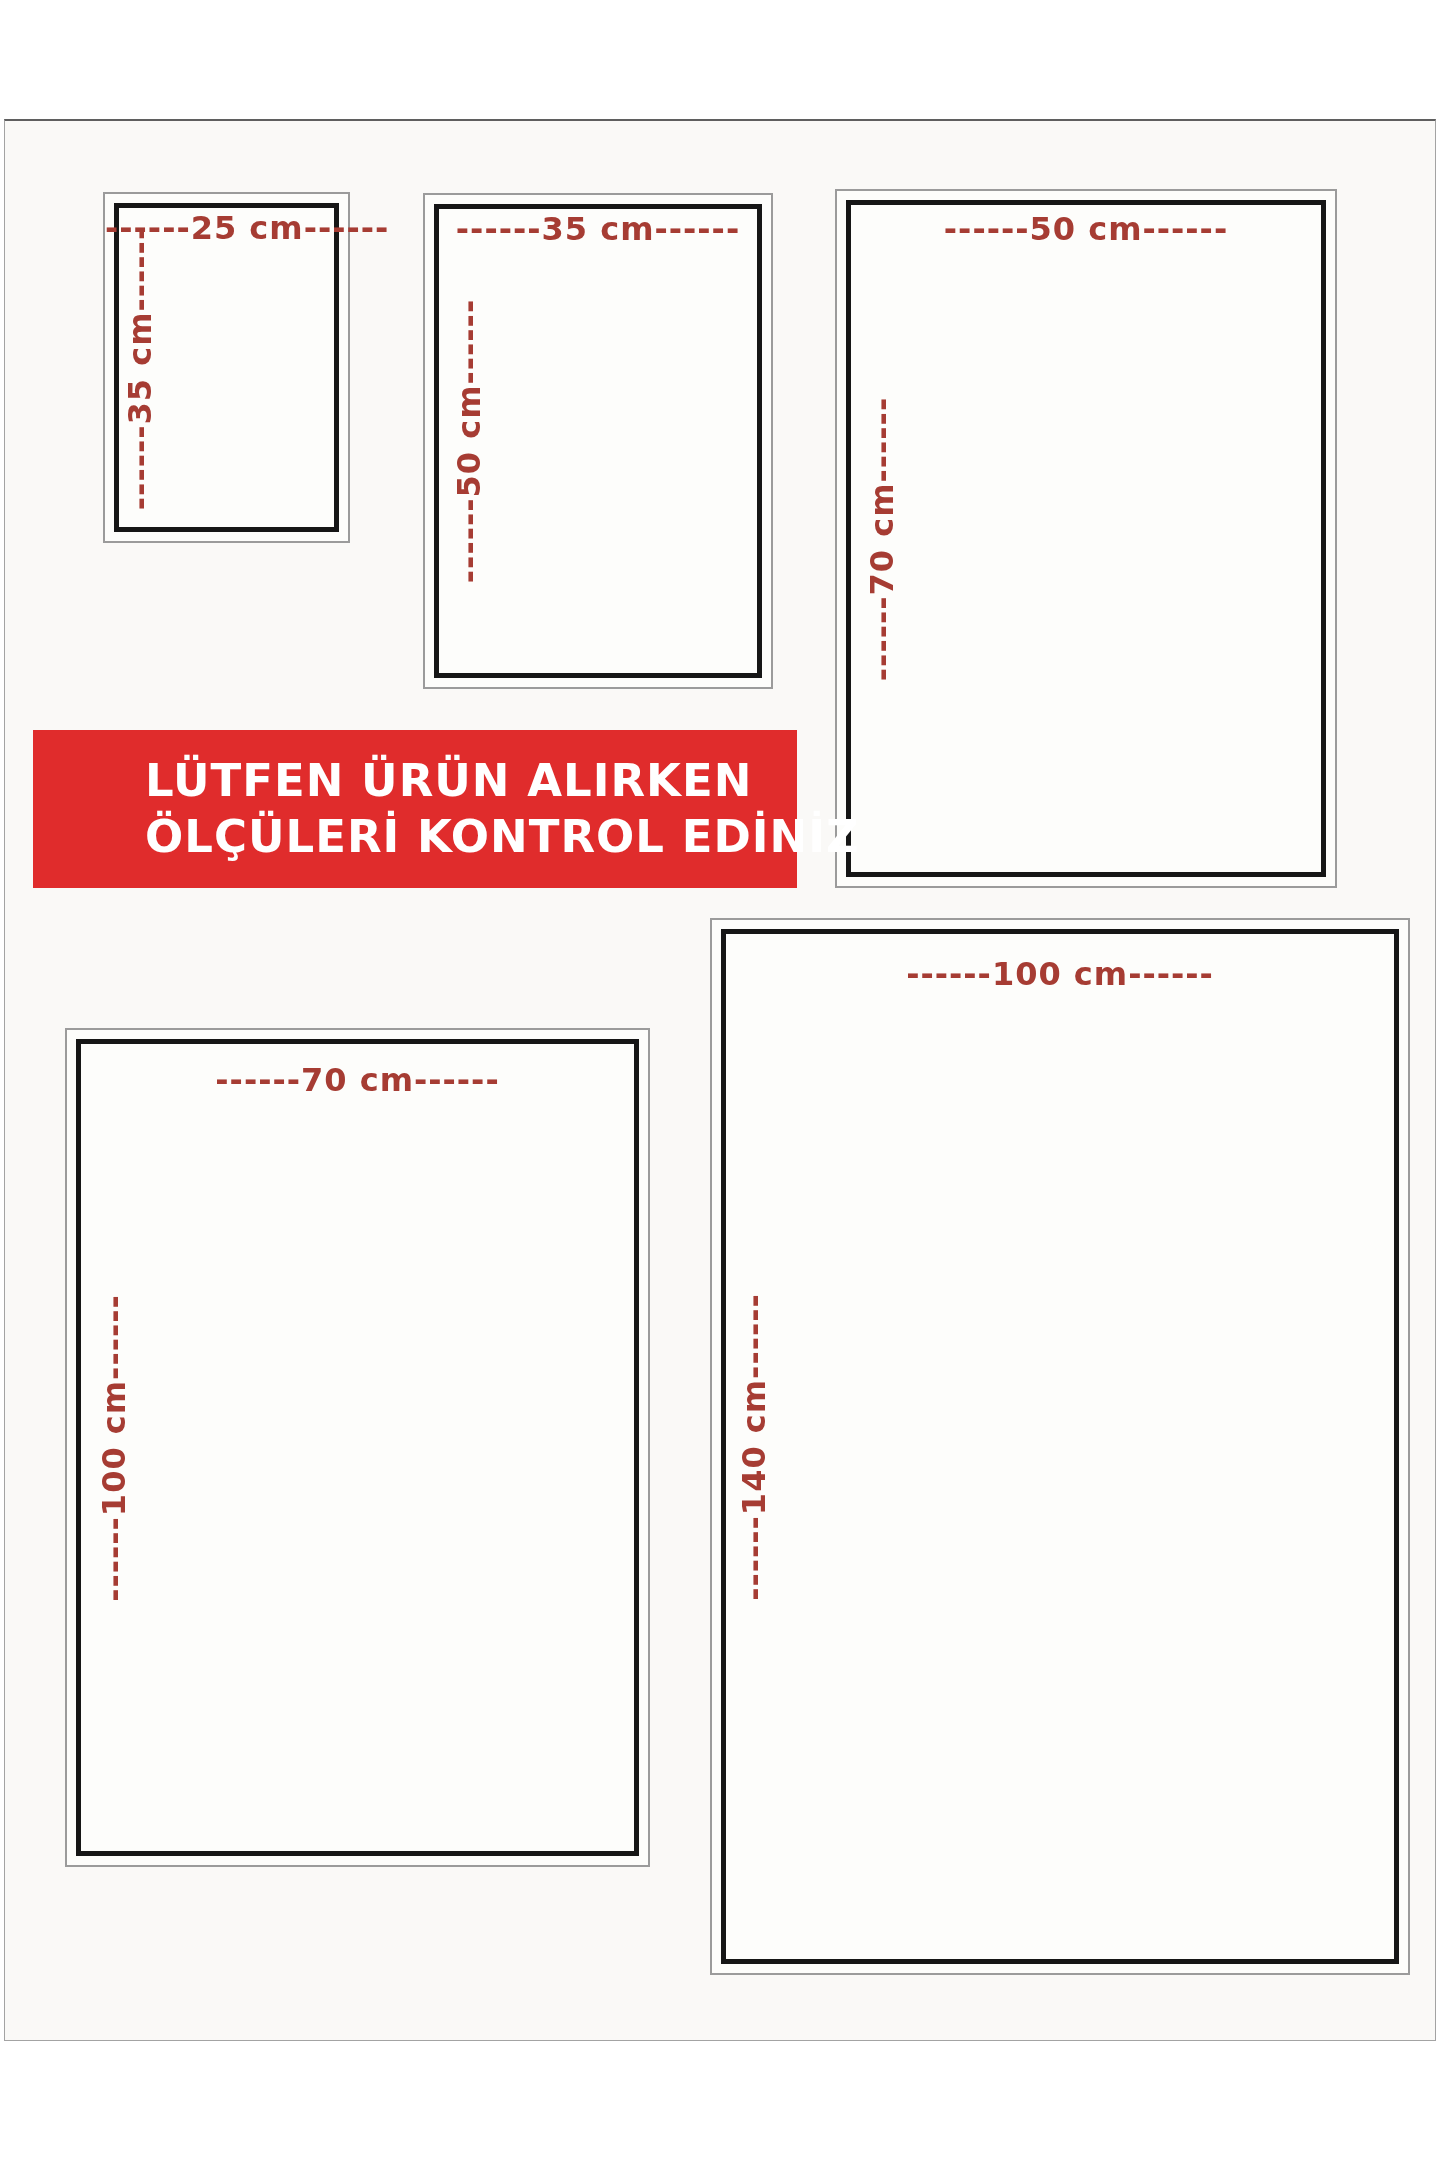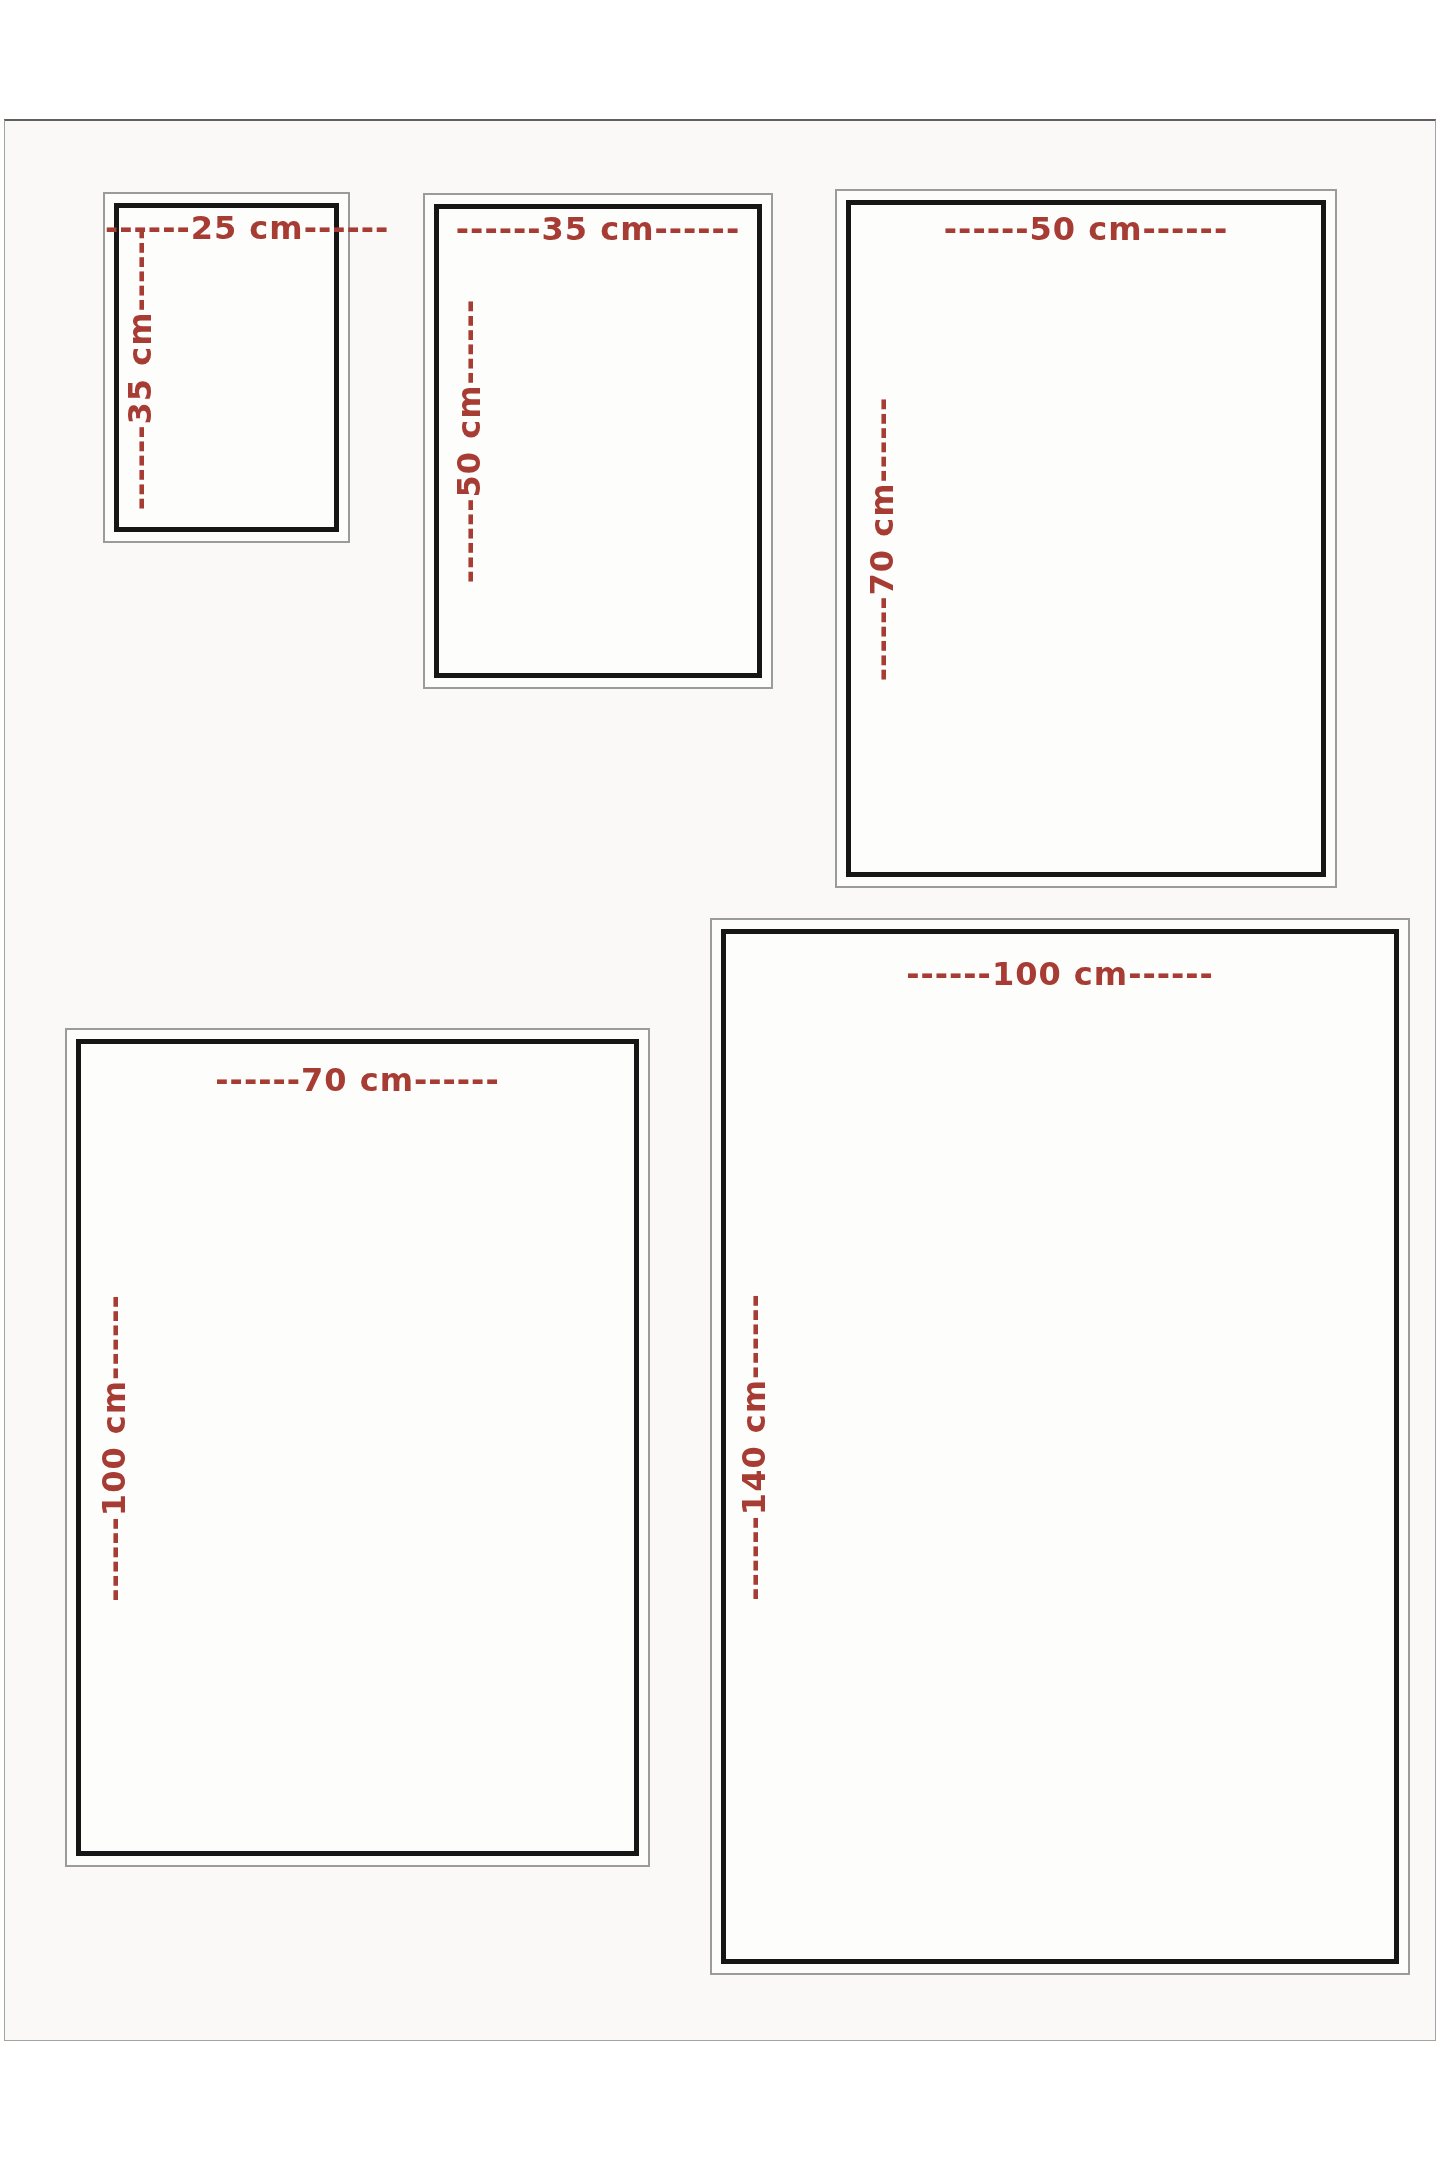--- a/index.html
+++ b/index.html
@@ -89,20 +89,24 @@
   </div>
 
   <div class="size-box box-50x70">
     <div class="inner-frame"></div>
     <div class="width-label">------50 cm------</div>
     <div class="height-label-wrap">
       <span class="height-label">------70 cm------</span>
     </div>
   </div>
 
+  <div class="notice-banner">
+    <div class="notice-line">LÜTFEN ÜRÜN ALIRKEN</div>
+    <div class="notice-line">ÖLÇÜLERİ KONTROL EDİNİZ</div>
+  </div>
 
   <div class="size-box box-70x100">
     <div class="inner-frame"></div>
     <div class="width-label">------70 cm------</div>
     <div class="height-label-wrap">
       <span class="height-label">------100 cm------</span>
     </div>
   </div>
 
   <div class="size-box box-100x140">

